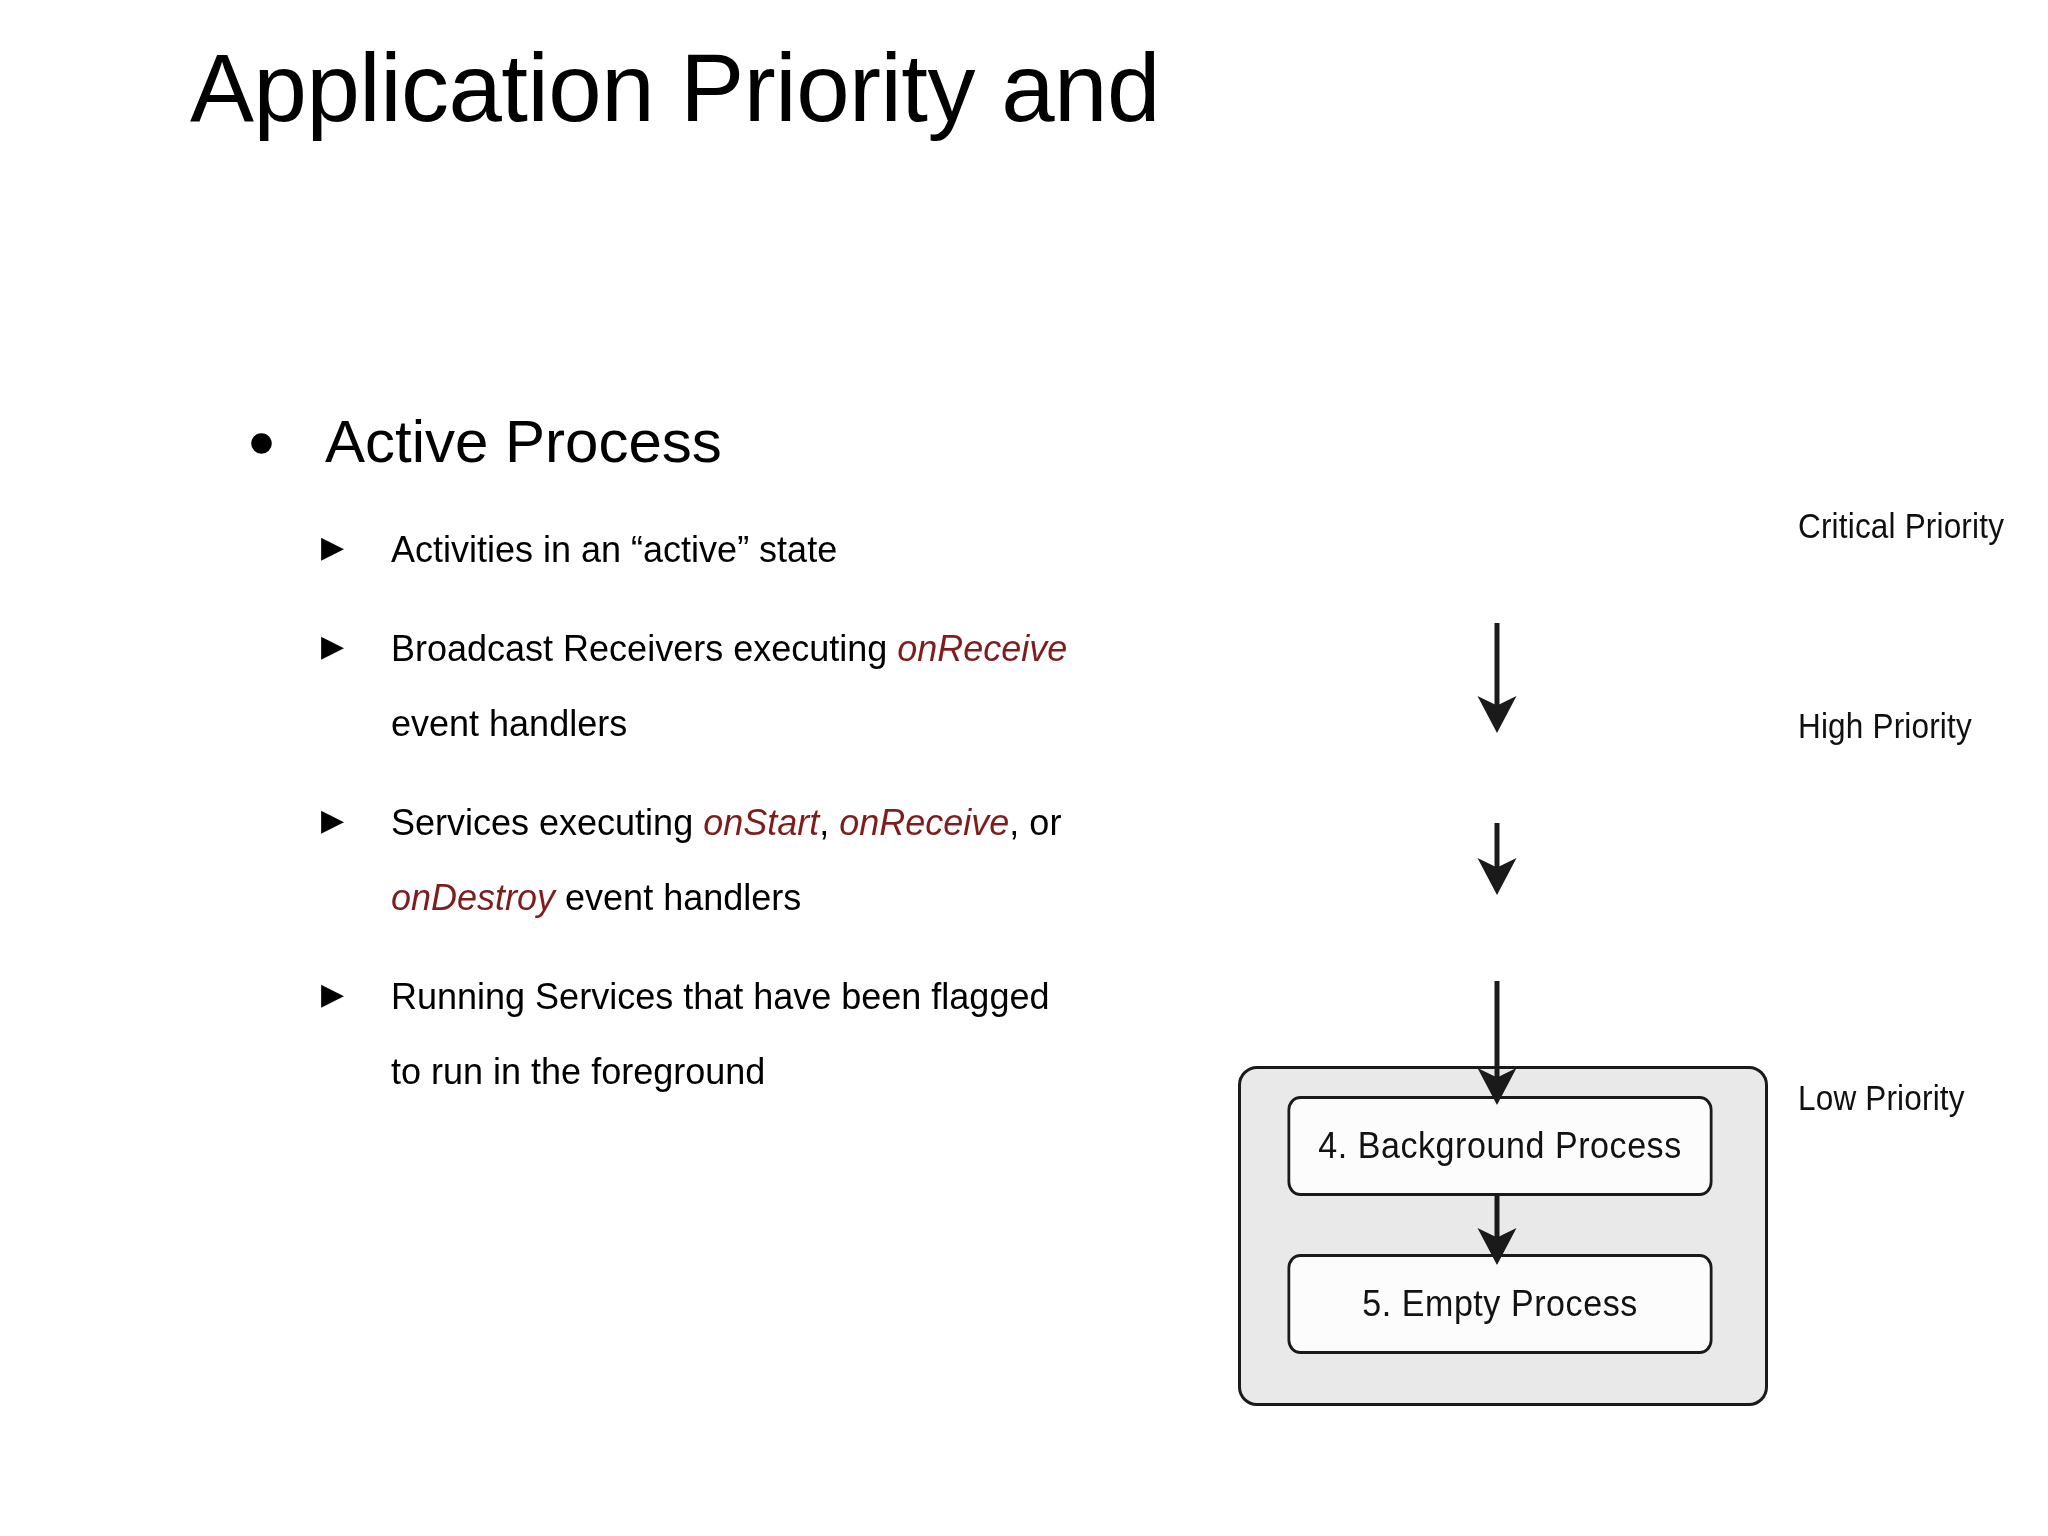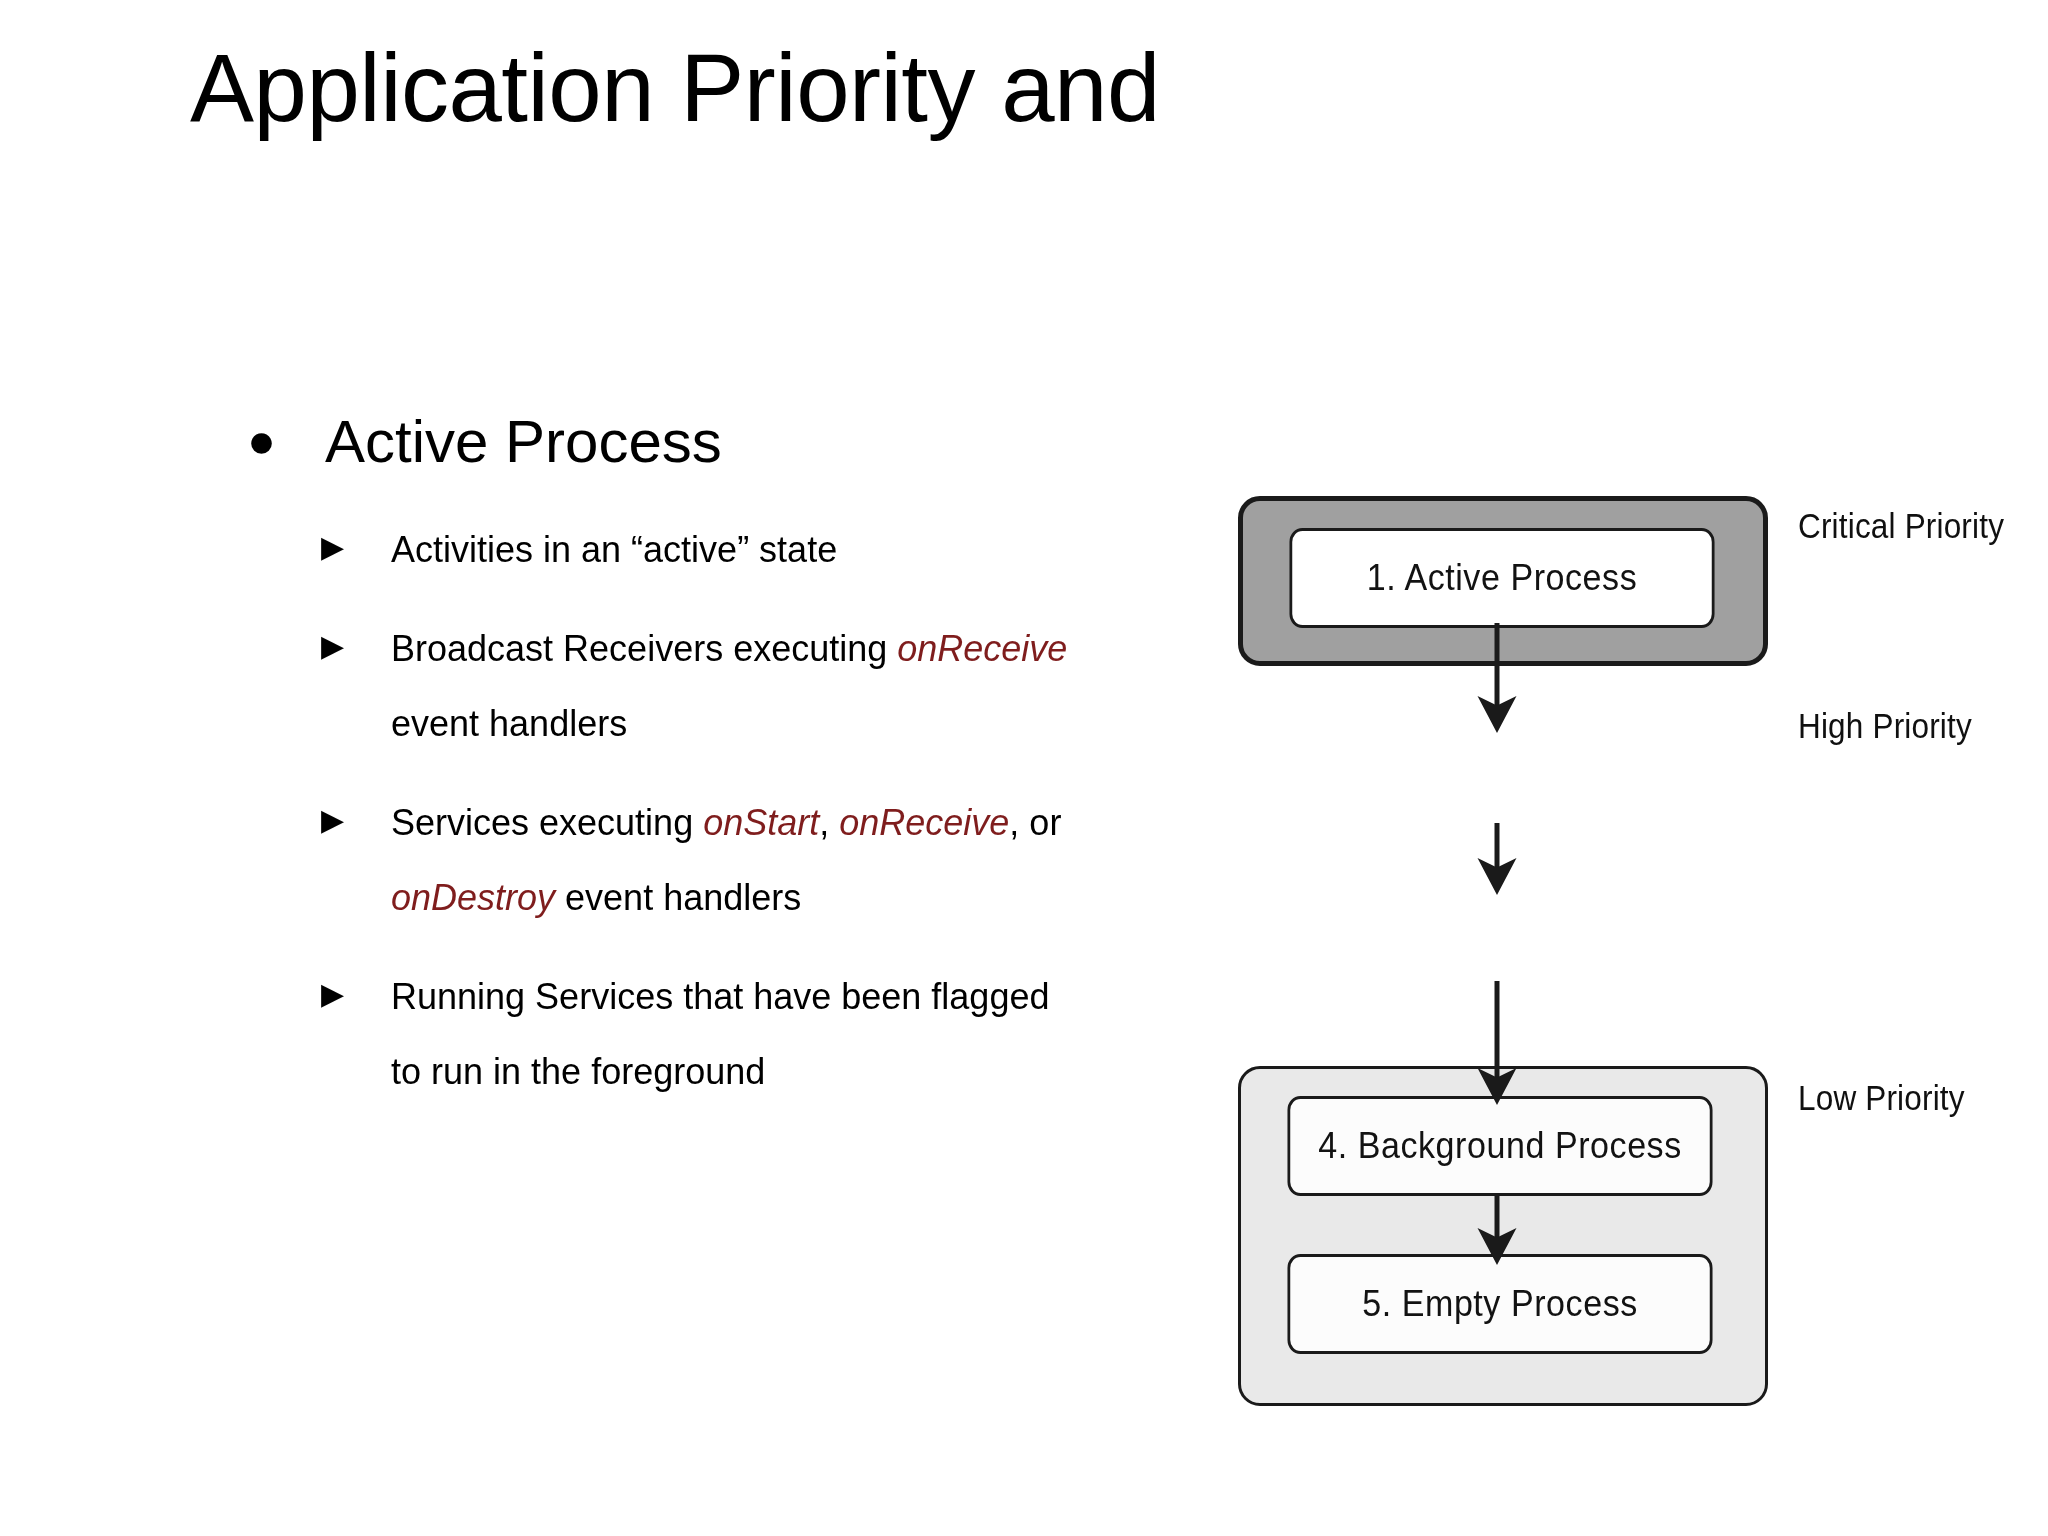--- a/index.html
+++ b/index.html
@@ -115,21 +115,21 @@
     background: #acacac;
     border: 5px solid #1a1a1a;
   }
   .grp.light {
     background: #e9e9e9;
     border: 3px solid #1a1a1a;
   }
 
   #grp-critical { top: 0px;   height: 170px; }
   #grp-high     { top: 200px; height: 340px; }
-  #grp-low      { top: 570px; height: 340px; }
+  #grp-low      { top: 570px; height: 340px; border-radius: 19px; }
 
   .pbox {
     position: absolute;
     left: 28px;
     width: 462px;
     height: 100px;
     box-sizing: border-box;
     background: #ffffff;
     border: 3px solid #1a1a1a;
     border-radius: 14px;
@@ -218,23 +218,20 @@
       <span class="lvl2-text">
         <span>Running Services that have been flagged to run in the foreground</span>
       </span>
     </div>
 
   </div>
 </div>
 
 <div id="diagram">
 
-  <div class="grp dark" id="grp-critical">
-    <div class="pbox" id="box-1">1. Active Process</div>
-  </div>
 
 
   <div class="grp light" id="grp-low">
     <div class="pbox" id="box-4">4. Background Process</div>
     <div class="pbox" id="box-5">5. Empty Process</div>
   </div>
 
   <svg id="connectors" viewBox="0 0 540 850">
     <defs>
       <marker id="ah" markerWidth="9" markerHeight="9" refX="3.2" refY="4.5" orient="auto" markerUnits="strokeWidth">

